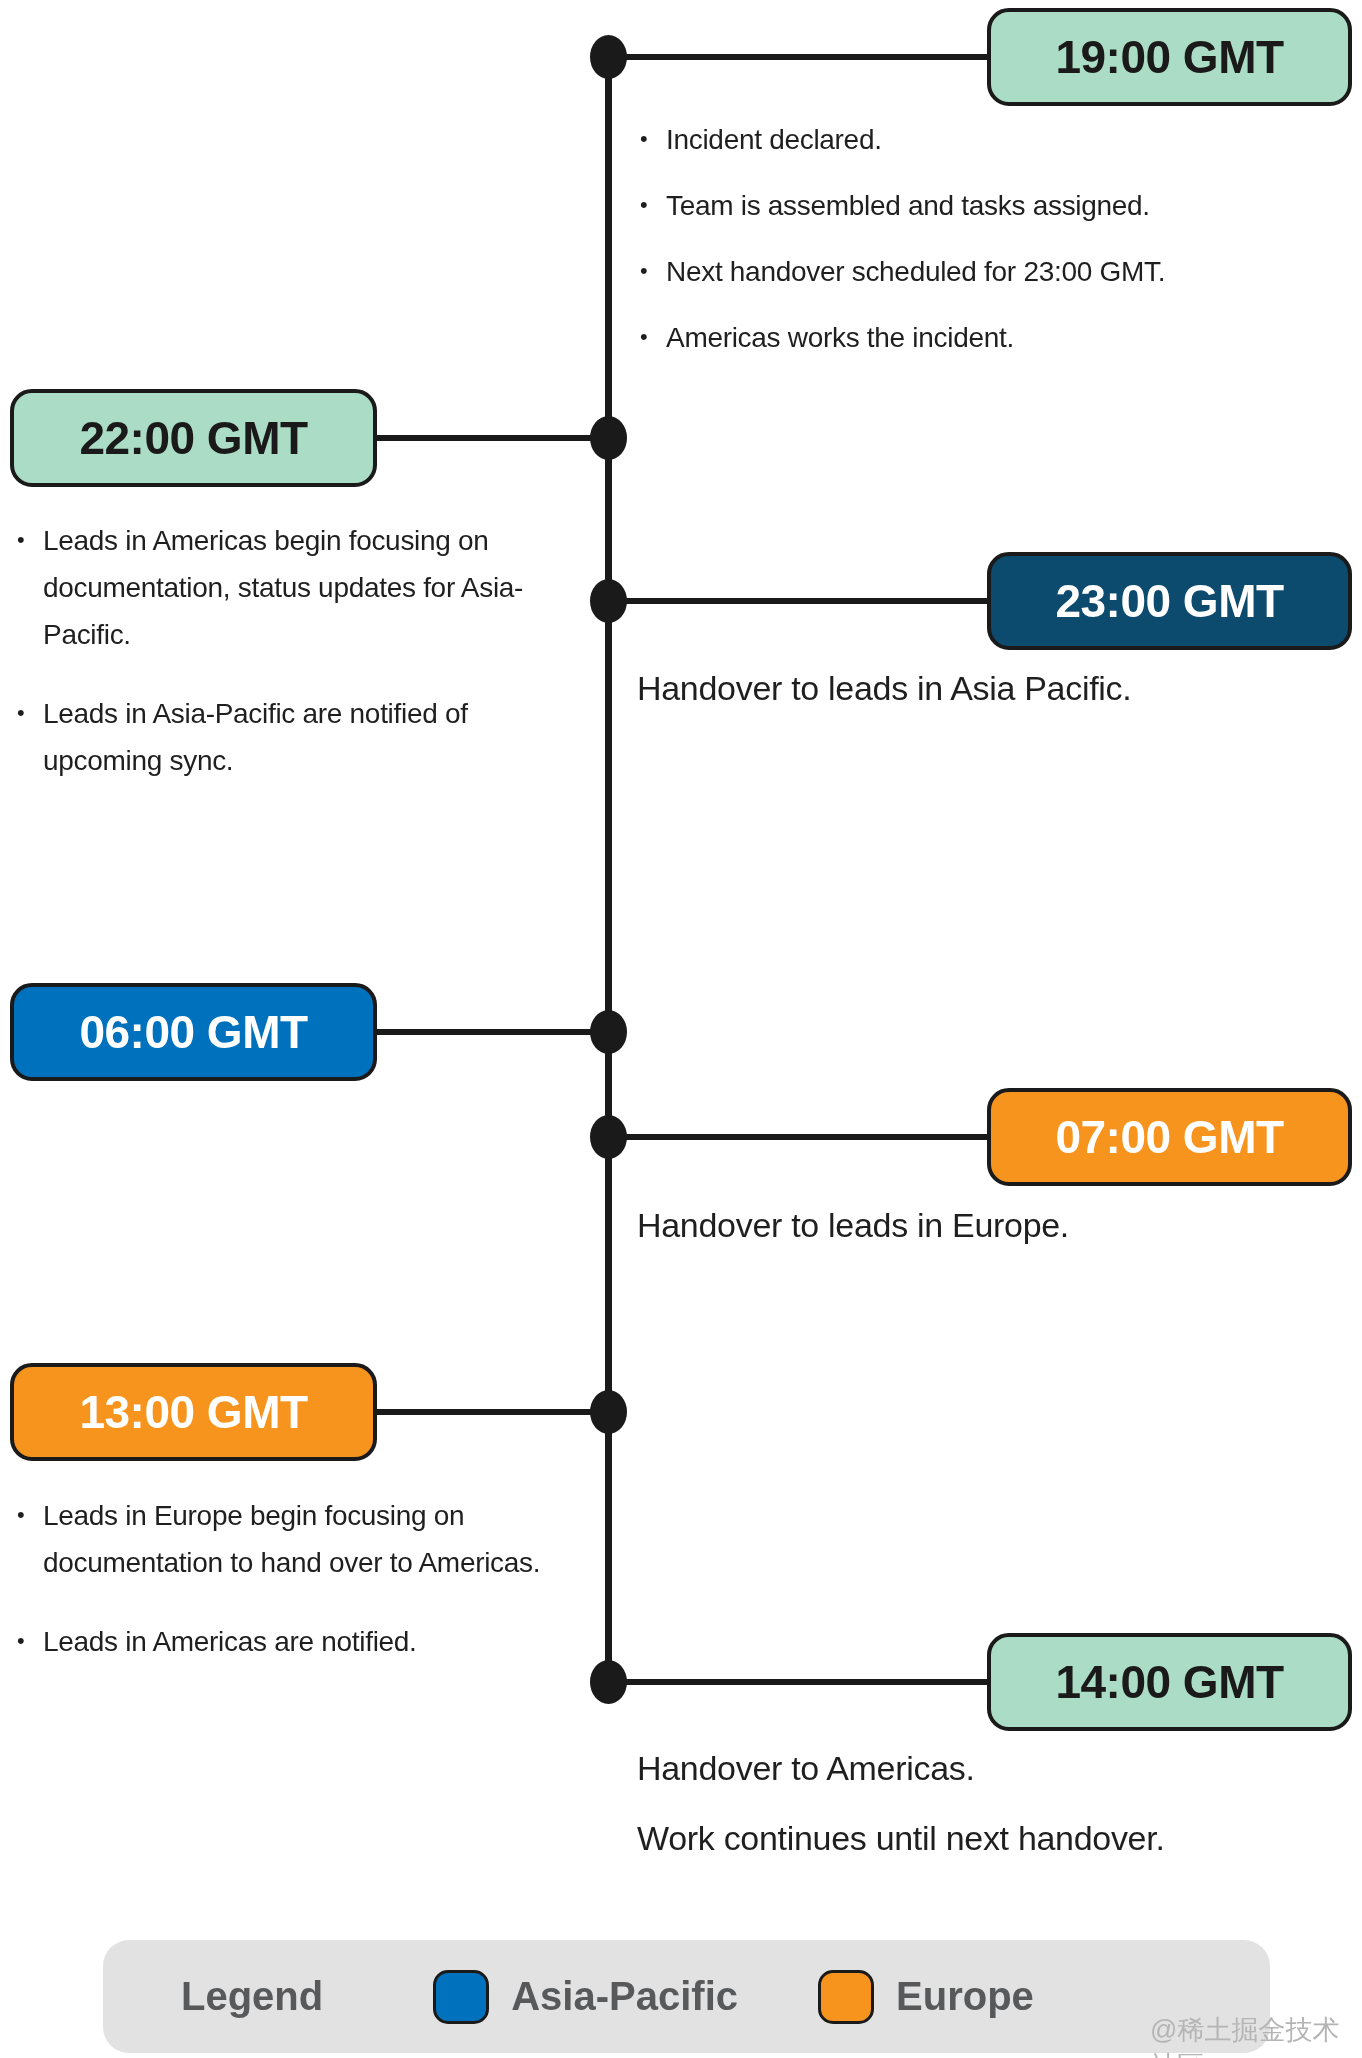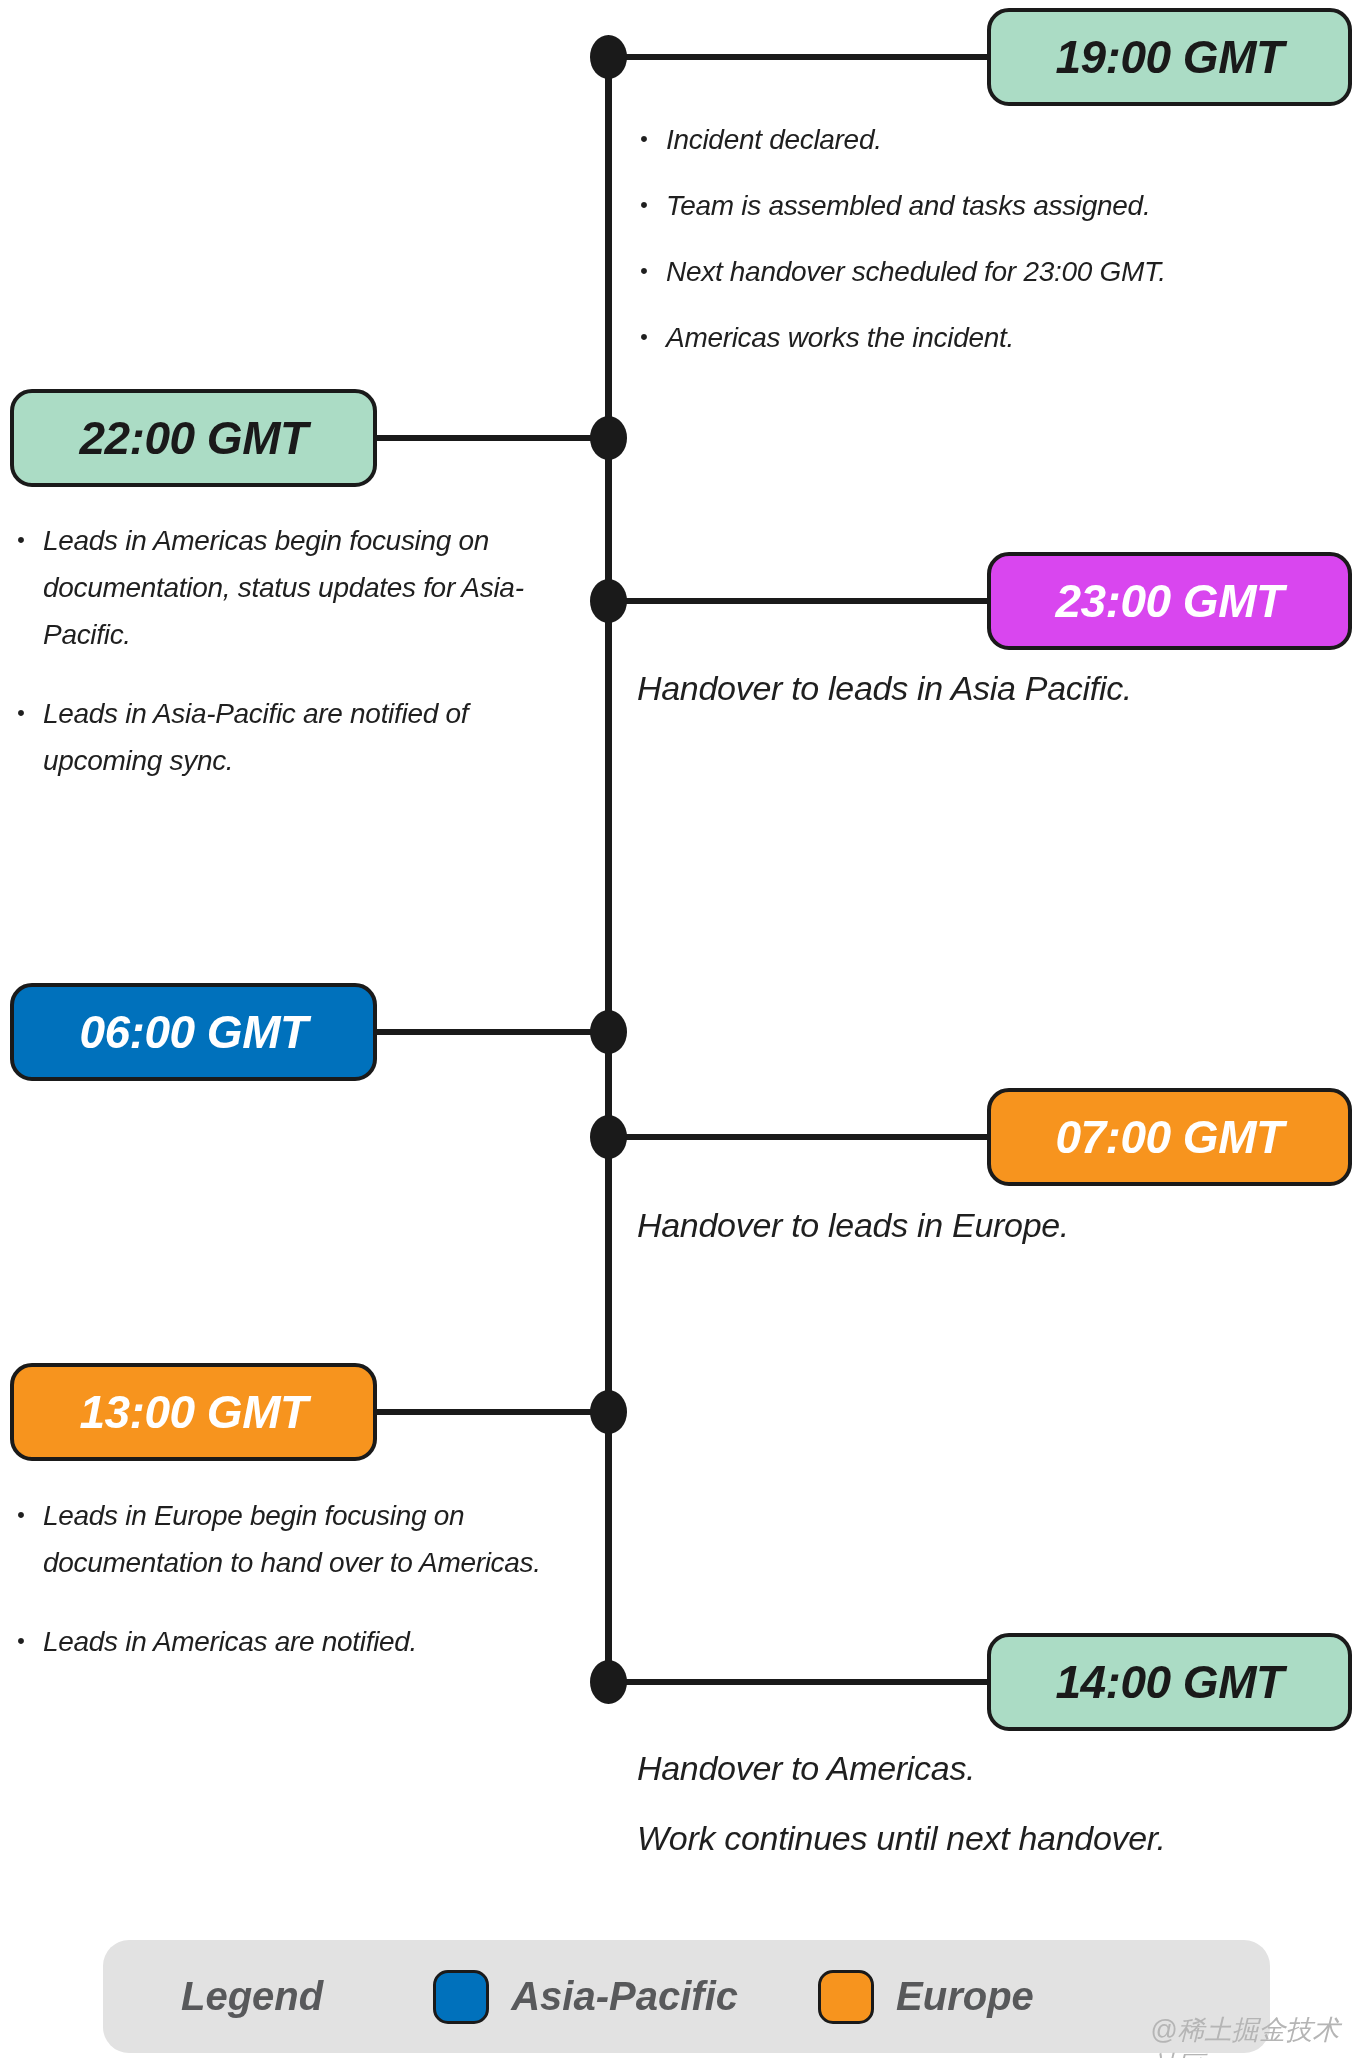--- a/index.html
+++ b/index.html
@@ -1,18 +1,18 @@
 <!DOCTYPE html>
 <html><head>
 <meta charset="utf-8">
 <style>
   html,body{margin:0;padding:0;background:#ffffff;}
   .page{
     position:relative;width:1362px;height:2058px;overflow:hidden;background:#ffffff;
-    font-family:"Liberation Sans","DejaVu Sans",sans-serif;color:#1a1a1a;font-style:italic;
+    font-family:"Liberation Sans","DejaVu Sans",sans-serif;color:#1a1a1a;
   }
   
   .vline{position:absolute;left:605px;top:57px;width:7px;height:1625px;background:#1a1a1a;}
   .node{position:absolute;left:590px;width:37px;height:44px;border-radius:50%;background:#1a1a1a;z-index:3;}
   .n1{top:35px}.n2{top:416px}.n3{top:579px}.n4{top:1010px}.n5{top:1115px}.n6{top:1390px}.n7{top:1660px}
   .connector{position:absolute;height:6px;background:#1a1a1a;z-index:1;}
   .c-right{left:608px;width:379px;}
   .c-left{left:377px;width:235px;}
   .cy1{top:54px}.cy2{top:435px}.cy3{top:598px}.cy4{top:1029px}.cy5{top:1134px}.cy6{top:1409px}.cy7{top:1679px}
   
@@ -74,21 +74,21 @@
   <div class="connector c-right cy5"></div>
   <div class="connector c-left cy6"></div>
   <div class="connector c-right cy7"></div>
 
   <div class="timebox tb-right b1900 text-dark" style="background-color: rgb(171, 220, 197);">
     <span>19:00 GMT</span>
   </div>
   <div class="timebox tb-left b2200 text-dark" style="background-color: rgb(171, 220, 197);">
     <span>22:00 GMT</span>
   </div>
-  <div class="timebox tb-right b2300 text-light" style="background-color: #d946ef;">
+  <div class="timebox tb-right b2300 text-light" style="background-color: #0c4a6e;">
     <span>23:00 GMT</span>
   </div>
   <div class="timebox tb-left b0600 text-light" style="background-color: rgb(0, 113, 188);">
     <span>06:00 GMT</span>
   </div>
   <div class="timebox tb-right b0700 text-light" style="background-color: rgb(247, 148, 30);">
     <span>07:00 GMT</span>
   </div>
   <div class="timebox tb-left b1300 text-light" style="background-color: rgb(247, 148, 30);">
     <span>13:00 GMT</span>

